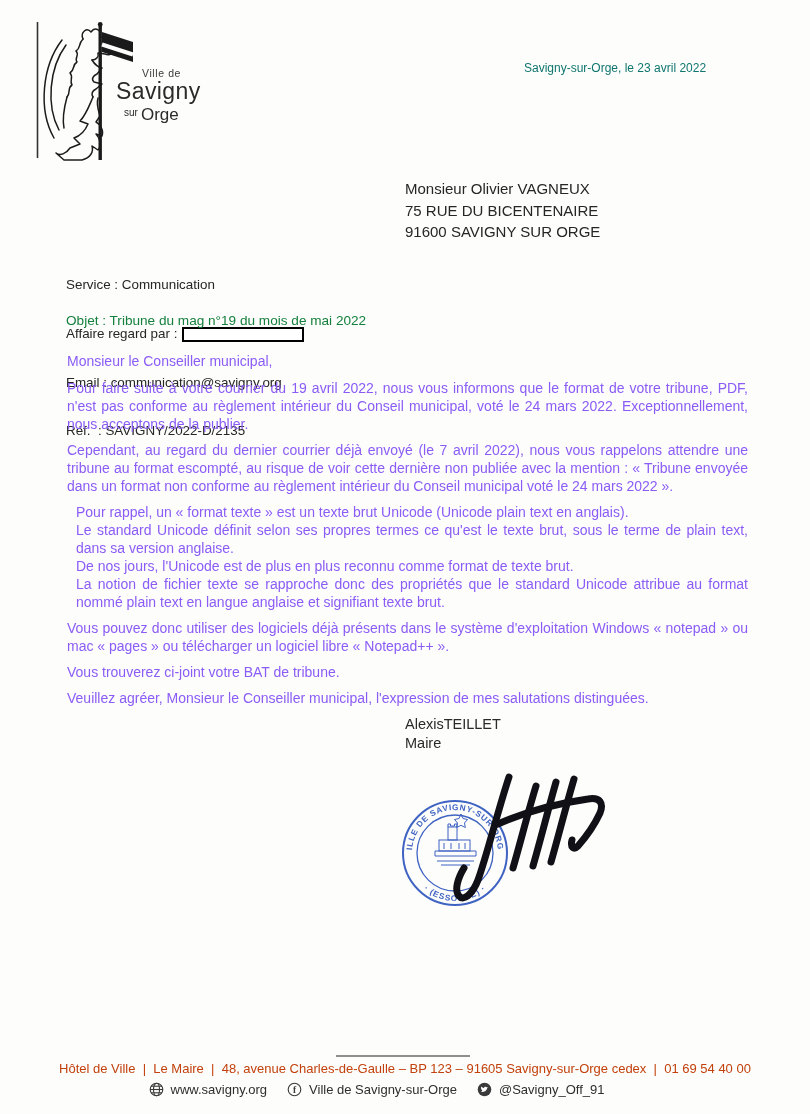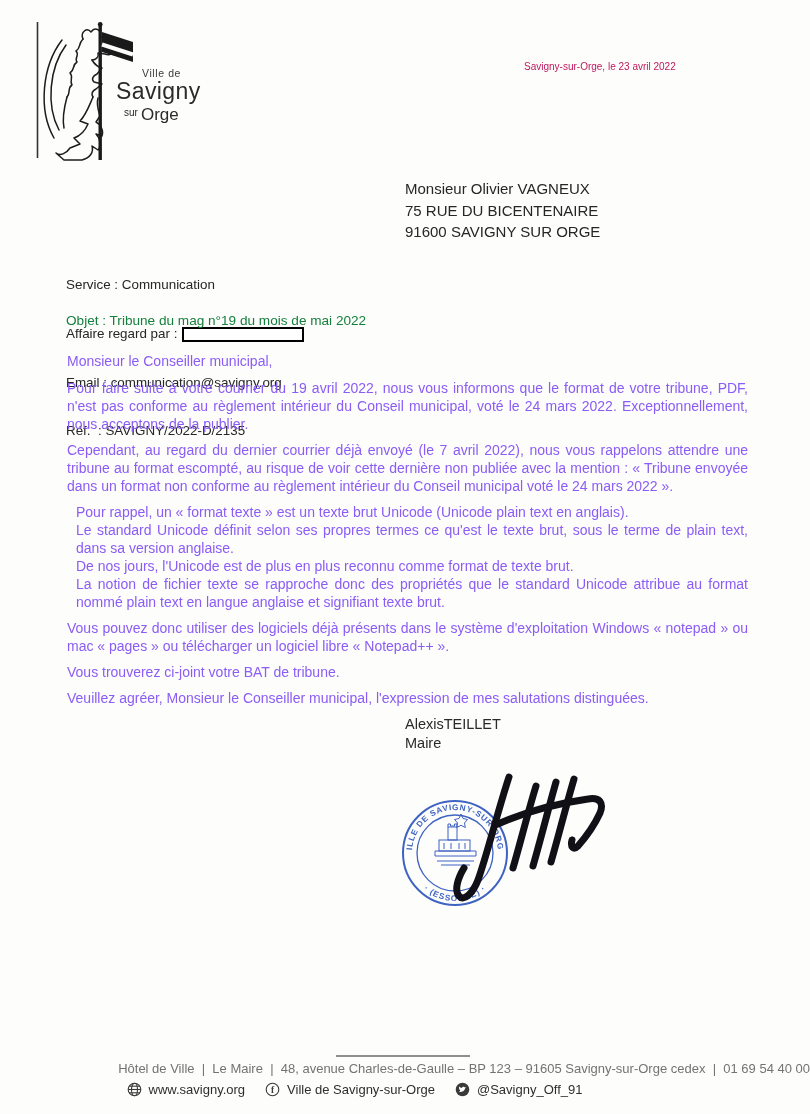--- a/index.html
+++ b/index.html
@@ -12,21 +12,21 @@
     overflow:hidden;
     margin:0;
   }
   .abs{position:absolute;}
 
   
   .brand-small{left:127px;top:67px;font-size:10.5px;letter-spacing:.6px;color:#3a3a3a;margin-left:15px;}
   .brand-name{left:116px;top:78px;font-size:23px;letter-spacing:.4px;color:#2b2b2b;}
   .brand-sub{left:124px;top:105px;font-size:17px;color:#2b2b2b;}
   .brand-sub .sur{font-size:10px;vertical-align:4px;margin-right:3px;}
-  .date-line{left:524px;top:61px;font-size:10px;color:#be185d;}
+  .date-line{left:524px;top:61px;font-size:12px;color:#0f766e;}
 
   
   .recipient{left:405px;top:178px;font-size:15px;line-height:21.5px;color:#262626;}
 
   
   .sender{left:66px;top:245px;font-size:13.4px;line-height:16.2px;color:#262626;white-space:pre-wrap;}
   .sender .row{display:flex;align-items:center;}
   .redaction-box{
     display:inline-block;width:118px;height:11px;
     border:2.5px solid #000;background:#fff;margin-left:5px;
@@ -39,22 +39,22 @@
   .bodytext p.salut{margin-bottom:9px;}
   .bodytext .pgroup{margin:0 0 8px 9px;}
   .bodytext .pgroup p{margin:0;}
 
   
   .sig-block{left:405px;top:715px;font-size:14.5px;line-height:18.5px;color:#2a2a2a;}
   .seal-svg{left:385px;top:762px;}
 
   
   .footer-divider{left:336px;top:1055px;width:134px;height:2px;background:#8f8f8f;}
-  .footer-line1{left:0;top:1061px;width:810px;text-align:right;font-size:13px;color:#737373;white-space:pre-wrap;}
-  .footer-line2{left:0;top:1082px;width:709px;display:flex;justify-content:center;align-items:center;gap:7px;font-size:13px;color:#2e2e2e;}
+  .footer-line1{left:0;top:1061px;width:810px;text-align:center;font-size:13px;color:#c2410c;white-space:pre-wrap;}
+  .footer-line2{left:0;top:1082px;width:709px;display:flex;justify-content:center;align-items:center;gap:7px;font-size:13px;color:#2e2e2e;padding-left:22px;}
   .footer-line2 .ic{display:inline-flex;align-items:center;}
   .footer-line2 .gap{width:6px;}
 </style>
 </head>
 <body>
 
 <div class="page">
 
   <svg class="abs" style="left:36px;top:18px;" width="110" height="150" viewBox="0 0 110 150">
 

